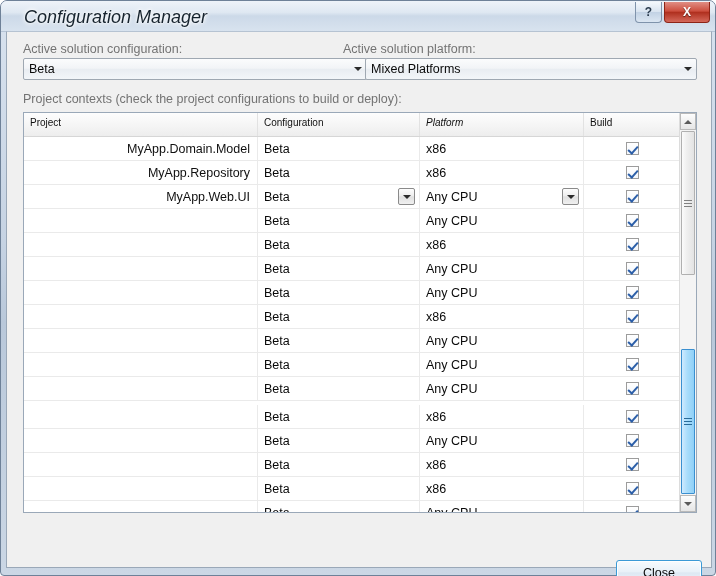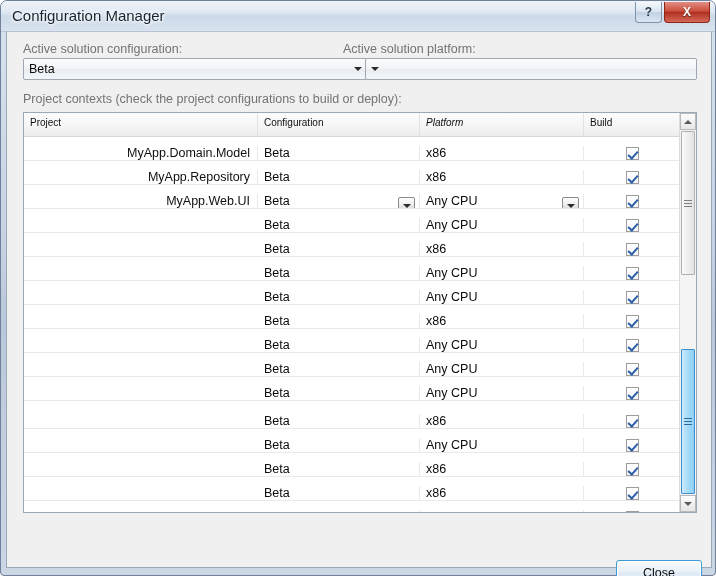--- a/index.html
+++ b/index.html
@@ -31,26 +31,27 @@
     background: linear-gradient(180deg, #eef3f9 0%, #dfe8f2 38%, #ccd9e8 50%, #d8e3ef 100%);
     border-bottom: 1px solid #b5c4d6;
   }
   .titlebar {
     position: absolute;
     left: 0; top: 0; right: 0;
     height: 29px;
   }
   .title-text {
     position: absolute;
-    left: 11px;
+    left: 23px;
     top: 6px;
-    font-size: 15px;
+    font-size: 18px;
     color: #16232e;
     text-shadow: 0 0 4px #ffffff, 0 0 6px #ffffff, 0 0 2px #ffffff;
     white-space: nowrap;
+    font-style: italic;
   }
 
   .caption-buttons {
     position: absolute;
     right: 5px;
     top: 1px;
     display: flex;
     gap: 2px;
   }
   .cap-btn {
@@ -168,21 +169,20 @@
     position: relative;
     height: 375px;
     overflow: hidden;
   }
   .row {
     display: flex;
     height: 24px;
     box-sizing: border-box;
     border-bottom: 1px solid #eaeaea;
     background: #ffffff;
-    align-items: flex-end;
   }
   .row.gap { margin-top: 4px; }
   .cell {
     box-sizing: border-box;
     font-size: 12.5px;
     color: #0a0a0a;
     display: flex;
     align-items: center;
     border-right: 1px solid #eaeaea;
     white-space: nowrap;
@@ -351,20 +351,21 @@
       <div class="combo-text">Beta</div>
       <div class="combo-arrow">
           <span class="tri-down"></span>
         </div>
     </div>
 
     <div class="label" style="left:336px; top:10px;">
       <span>Active solution platform:</span>
     </div>
     <div class="combo" style="left:358px; top:26px; width:332px;">
+      <div class="combo-text">Mixed Platforms</div>
       <div class="combo-arrow">
           <span class="tri-down"></span>
         </div>
     </div>
 
     <div class="label" style="left:16px; top:60px;">
       <span>Project contexts (check the project configurations to build or deploy):</span>
     </div>
 
     <div class="grid-outer">

